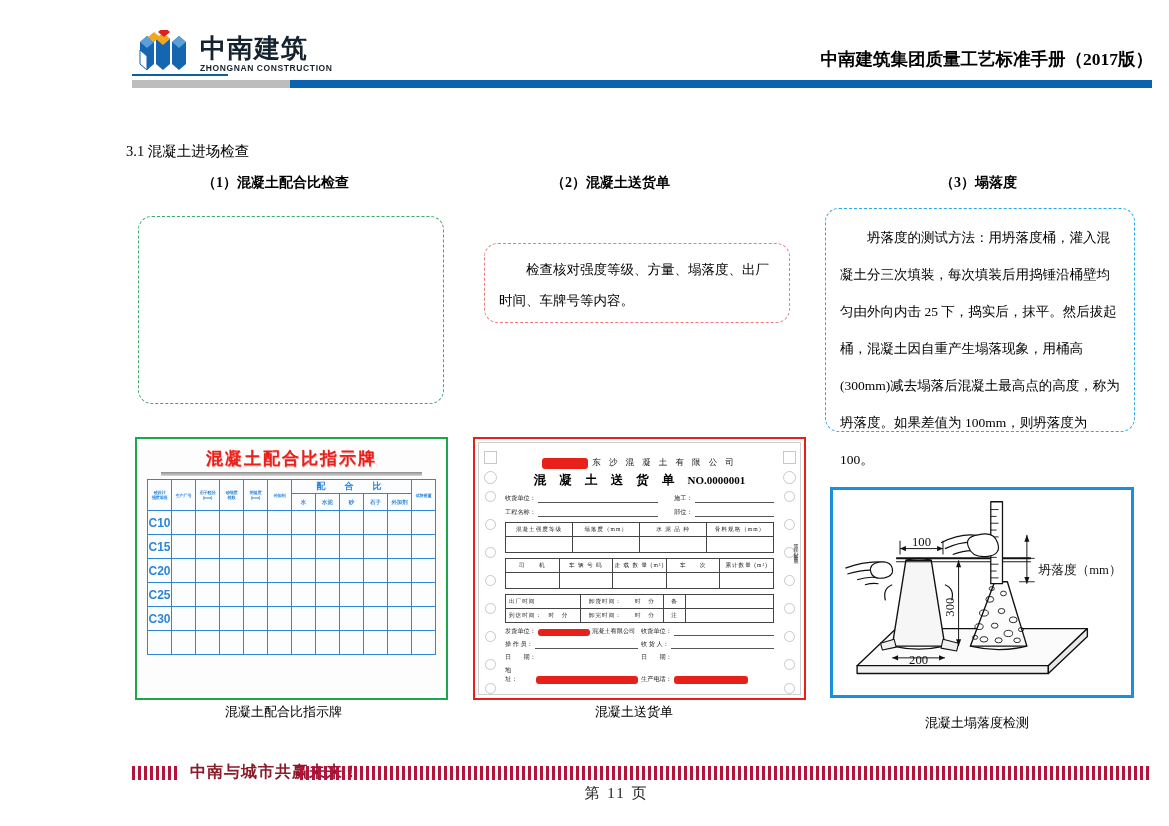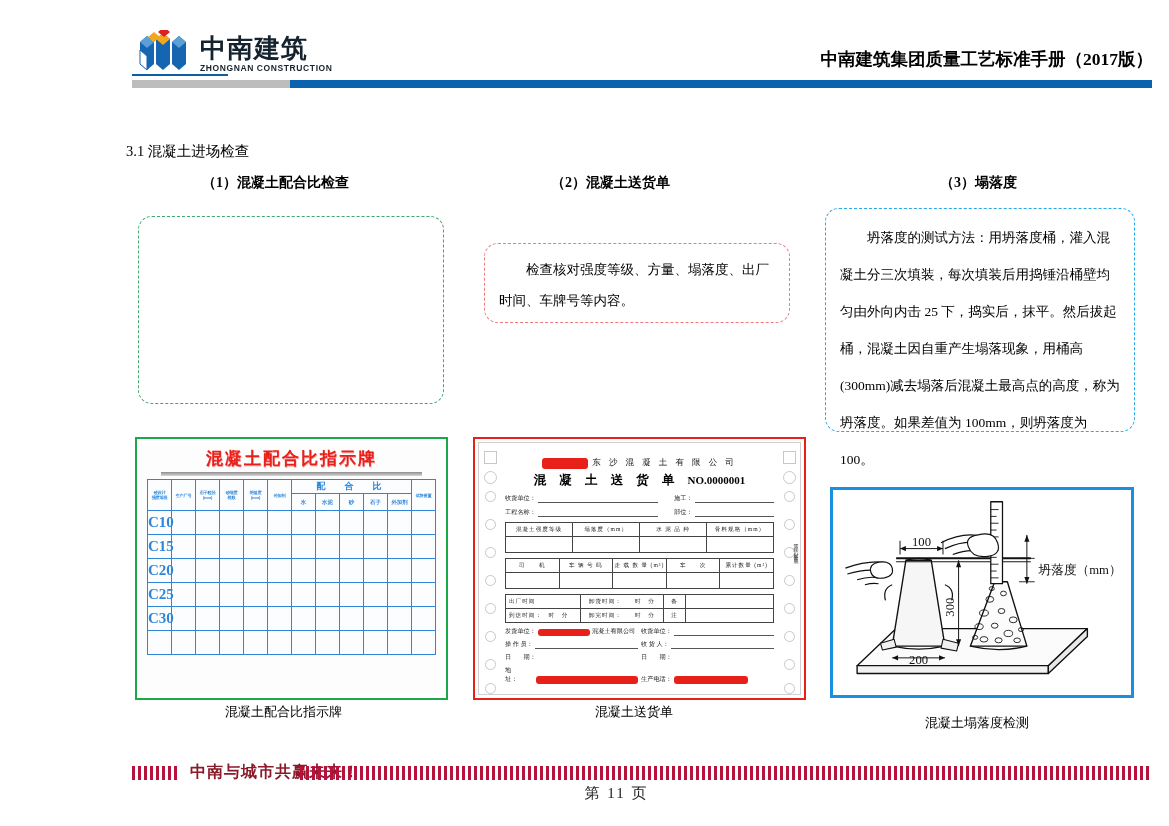--- a/index.html
+++ b/index.html
@@ -62,21 +62,21 @@
     text-shadow:0.5px 0.5px 0 #f7a0a0;}
   .board-rule{height:4px;background:linear-gradient(180deg,#8d8d8d,#d7d7d7);margin:1px 14px 3px 14px;}
   table.board-tbl{width:100%;border-collapse:collapse;table-layout:fixed;}
   table.board-tbl td,table.board-tbl th{border:1.4px solid #2f86d8;padding:0;
     text-align:center;vertical-align:middle;color:#2f86d8;background:#fbfdff;}
   .th-micro{font-size:4.2px;line-height:5px;font-family:"Liberation Sans","DejaVu Sans",sans-serif;
     font-weight:bold;letter-spacing:-0.3px;height:30px;}
   .th-mix{font-size:9px;letter-spacing:5px;font-weight:bold;height:13px;
     font-family:"Liberation Sans","DejaVu Sans",sans-serif;}
   .th-sub{font-size:5.4px;height:16px;font-weight:bold;font-family:"Liberation Sans","DejaVu Sans",sans-serif;}
-  .td-grade{font-family:Liberation Serif, serif;font-weight:bold;font-size:15px;
+  .td-grade{font-family:Liberation Sans, sans-serif;font-weight:bold;font-size:12px;
     color:#2f86d8;height:23px;}
   .td-blank{height:23px;}
 
   
   .note{width:100%;height:100%;background:#fff;position:relative;box-sizing:border-box;
     border:1px solid #cfcfcf;}
   .punch-col{position:absolute;top:0;bottom:0;width:22px;}
   .punch-col.l{left:0;} .punch-col.r{right:0;}
   .punch{position:absolute;left:6px;width:9px;height:9px;border:1px solid #c8c8c8;border-radius:50%;}
   .punch-sq{position:absolute;left:5px;top:8px;width:11px;height:11px;border:1px solid #c8c8c8;}

